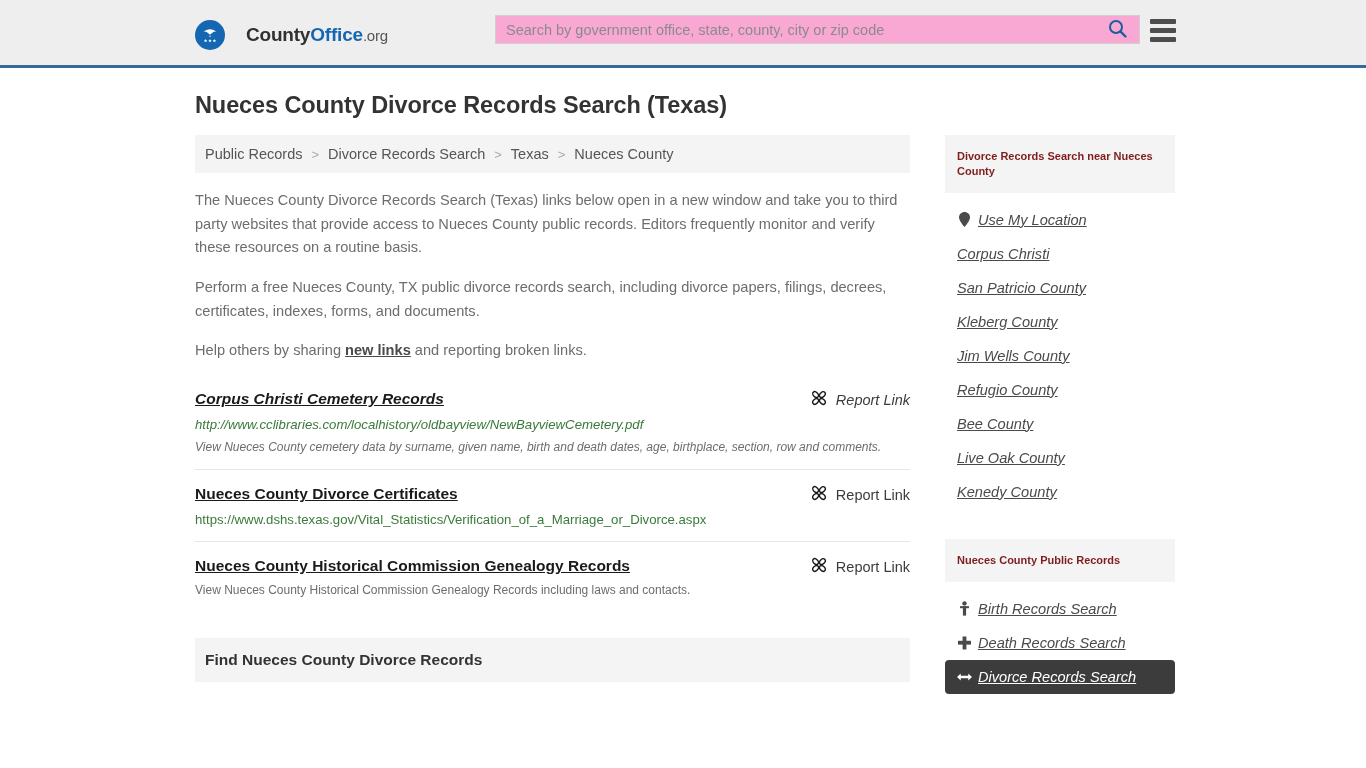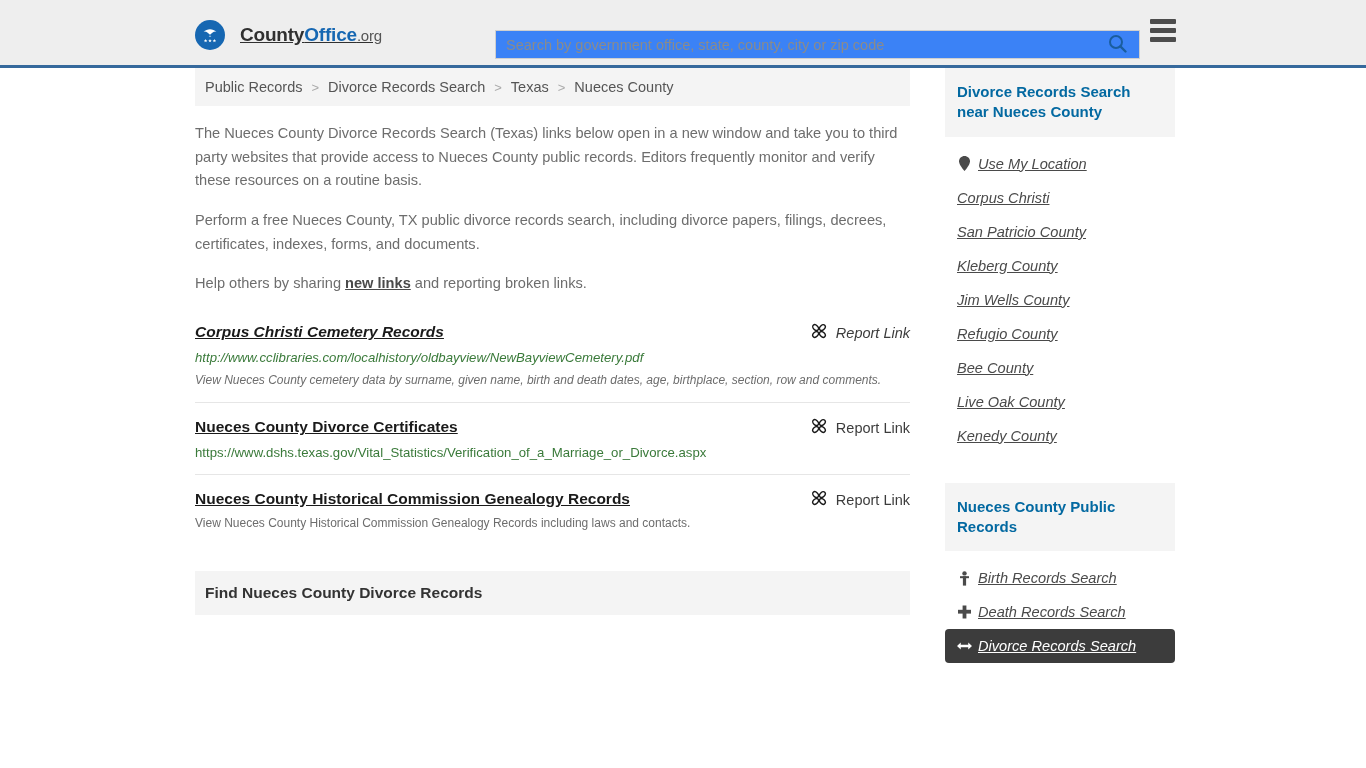--- a/index.html
+++ b/index.html
@@ -34,38 +34,37 @@
     border-radius: 50%;
     background: #1667b2;
     display: flex;
     flex-direction: column;
     align-items: center;
     justify-content: center;
     flex: none;
   }
   .logo-mark svg { display: block; }
   .logo-text {
-    margin-left: 15px;
+    margin-left: 21px;
     font-size: 19px;
     letter-spacing: -0.2px;
     color: #303030;
     white-space: nowrap;
-    text-decoration: underline;
   }
   .logo-text .b { color: #1667b2; font-weight: bold; }
   .logo-text .a { color: #303030; font-weight: bold; }
   .logo-text .org { color: #555; font-size: 15px; }
 
   .search-box {
     position: absolute;
     left: 495px;
-    top: 30px;
+    top: 15px;
     width: 645px;
     height: 29px;
-    background: #3b82f6;
+    background: #f9a8d4;
     border: 1px solid #cfcfcf;
     display: flex;
     align-items: center;
   }
   .search-input {
     border: 0;
     outline: 0;
     flex: 1;
     height: 100%;
     padding: 0 10px;
@@ -207,23 +206,23 @@
     font-size: 15.5px;
     font-weight: bold;
     color: #333;
     margin-top: 26px;
   }
 
   
   .side-head {
     background: #f4f4f4;
     padding: 14px 12px;
-    font-size: 15px;
+    font-size: 11px;
     font-weight: bold;
-    color: #0369a1;
+    color: #7f1d1d;
     line-height: 1.35;
   }
   .side-list { margin-top: 10px; }
   .side-item {
     display: flex;
     align-items: center;
     gap: 6px;
     padding: 9px 12px;
     border-radius: 4px;
     cursor: pointer;
@@ -286,20 +285,21 @@
 
   <div class="hamburger">
     <span></span>
     <span></span>
     <span></span>
   </div>
 </div>
 
 <div class="page">
 
+  <h1 class="page-title">Nueces County Divorce Records Search (Texas)</h1>
 
   <div class="cols">
 
     <div class="main-col">
 
       <div class="breadcrumb">
         <a href="#">Public Records</a>
         <span class="sep">&gt;</span>
         <a href="#">Divorce Records Search</a>
         <span class="sep">&gt;</span>

